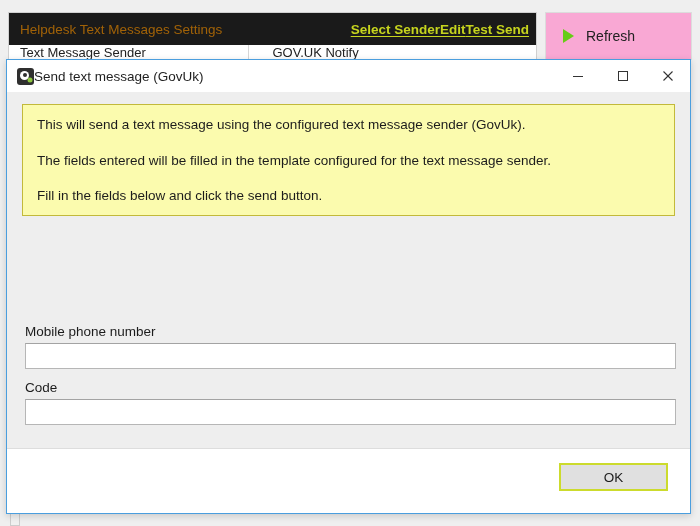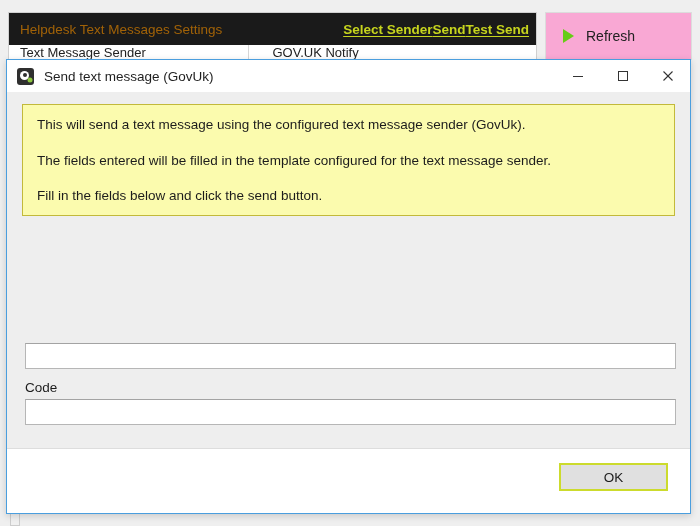--- a/index.html
+++ b/index.html
@@ -164,21 +164,21 @@
     position: absolute;
     left: 5.5px; top: 5.5px;
     width: 4px; height: 4px;
     border-radius: 50%;
     background: #2f2f2f;
     box-shadow: 5px 5px 0 0.5px #8dc63f;
   }
   #dialog-title-text {
     font-size: 13.5px;
     color: #1f1f1f;
-    margin-left: 10px;
+    margin-left: 0;
     white-space: nowrap;
   }
   #window-controls {
     margin-left: auto;
     display: flex;
     height: 32px;
   }
   .win-ctrl {
     width: 45px;
     height: 32px;
@@ -277,21 +277,21 @@
 <body>
 
 <div id="background-app">
 
   <div id="bg-grid-panel">
 
     <div id="bg-header-bar">
       <div id="bg-header-title">Helpdesk Text Messages Settings</div>
       <div id="bg-header-links">
         <span class="bg-header-link">Select Sender</span>
-        <span class="bg-header-link">Send</span>
+        <span class="bg-header-link">Edit</span>
         <span class="bg-header-link">Test Send</span>
       </div>
     </div>
 
     <div id="bg-col-headers">
       <div class="bg-col-cell c1">Text Message Sender</div>
       <div class="bg-col-cell c2">GOV.UK Notify</div>
     </div>
 
   </div>
@@ -331,20 +331,21 @@
   </div>
 
   <div id="dialog-body">
 
     <div id="info-panel">
       <div class="info-line">This will send a text message using the configured text message sender (GovUk).</div>
       <div class="info-line">The fields entered will be filled in the template configured for the text message sender.</div>
       <div class="info-line">Fill in the fields below and click the send button.</div>
     </div>
 
+    <label class="field-label" id="label-mobile">Mobile phone number</label>
     <input class="field-input" id="input-mobile" type="text" placeholder="" style="">
 
     <label class="field-label" id="label-code">Code</label>
     <input class="field-input" id="input-code" type="text" placeholder="" style="">
 
     <button id="send-test-button">Send Test Message</button>
 
   </div>
 
   <div id="dialog-footer">

